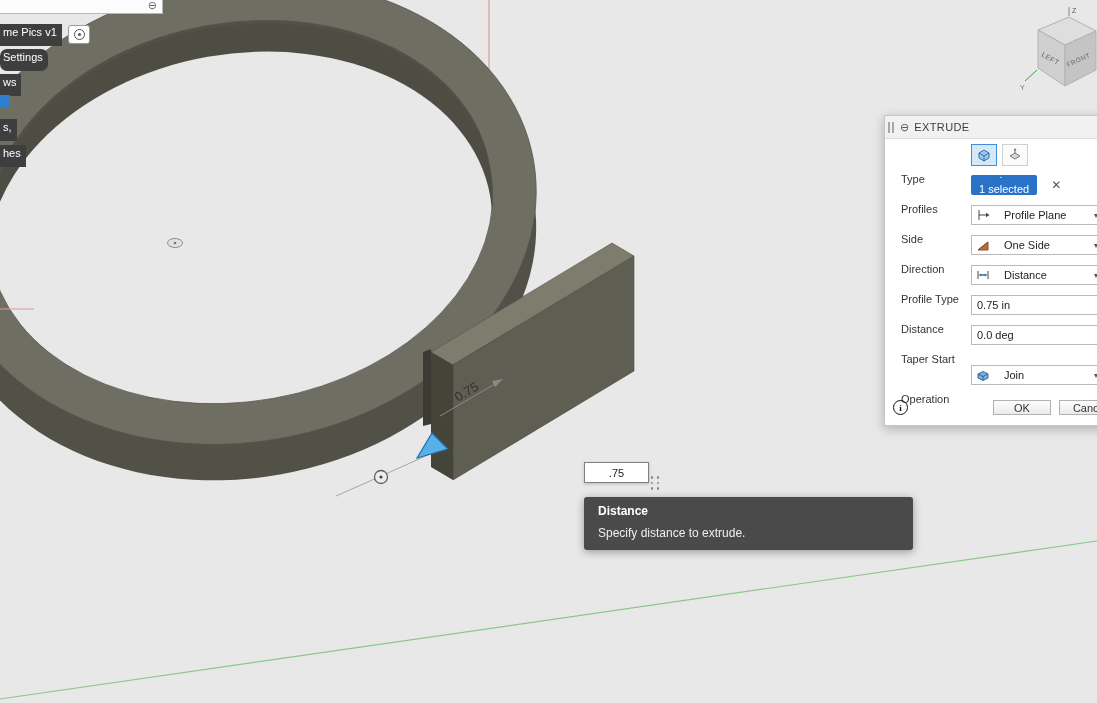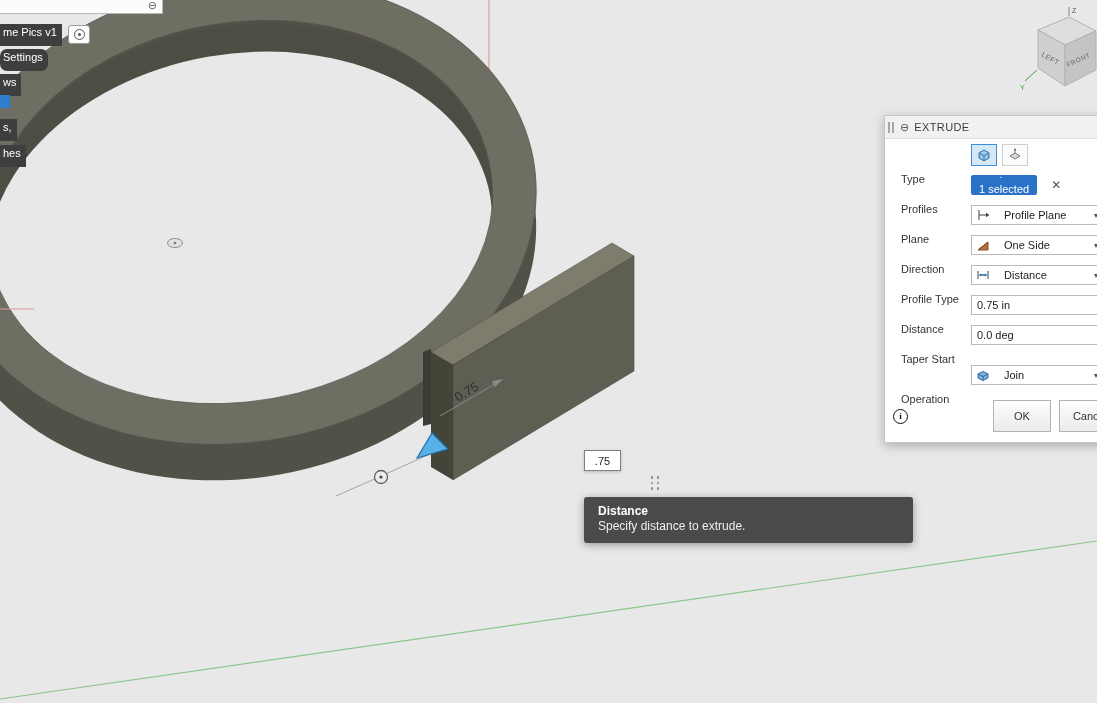--- a/index.html
+++ b/index.html
@@ -43,39 +43,39 @@
   .clear-x{margin-left:14px;color:#555;font-size:12px;}
   .select-box{width:132px;height:20px;border:1px solid #b9b9b9;background:#fff;display:flex;
     align-items:center;padding:0 4px;box-sizing:border-box;}
   .select-box .txt{flex:1;margin-left:14px;white-space:nowrap;overflow:hidden;color:#222;}
   .caret{font-size:8px;color:#555;flex:none;}
   .text-input{width:132px;height:20px;border:1px solid #b9b9b9;box-sizing:border-box;
     font:11px "Liberation Sans",sans-serif;padding:0 5px;color:#222;background:#fff;}
   .footer{display:flex;align-items:center;margin:14px 0 10px 8px;}
   .info{width:13px;height:13px;border:1.5px solid #111;border-radius:50%;color:#111;flex:none;
     font:bold 9px "Liberation Serif",serif;display:flex;align-items:center;justify-content:center;}
-  .btn{height:32px;border:1px solid #b2b2b2;background:linear-gradient(#fdfdfd,#ebebeb);
+  .btn{height:15px;border:1px solid #b2b2b2;background:linear-gradient(#fdfdfd,#ebebeb);
     display:flex;align-items:center;justify-content:center;color:#333;box-sizing:border-box;}
   .btn-ok{width:58px;margin-left:85px;}
   .btn-cancel{width:62px;margin-left:8px;}
 
   
-  .dim-box{position:absolute;left:584px;top:450px;width:37px;height:21px;}
+  .dim-box{position:absolute;left:584px;top:462px;width:65px;height:21px;}
   .dim-box input{width:100%;height:100%;border:1px solid #808080;box-sizing:border-box;
     font:11px "Liberation Sans",sans-serif;text-align:center;background:#fff;color:#222;
     box-shadow:0 1px 3px rgba(0,0,0,.2);}
   .dim-grip{position:absolute;left:649px;top:475px;width:12px;height:16px;display:grid;
     grid-template-columns:repeat(2,1fr);grid-template-rows:repeat(3,1fr);}
   .dim-grip b{width:2.5px;height:2.5px;border-radius:50%;background:#8a8a8a;margin:auto;}
 
   
   .tooltip{position:absolute;left:584px;top:497px;width:329px;box-sizing:border-box;background:#4a4a4a;
     border-radius:3px;padding:7px 14px 10px;color:#fff;box-shadow:0 2px 8px rgba(0,0,0,.35);}
   .tooltip-title{font-size:12px;font-weight:bold;}
-  .tooltip-body{font-size:12px;margin-top:1px;color:#efefef;}
+  .tooltip-body{font-size:12px;margin-top:8px;color:#efefef;}
 </style>
 </head>
 <body>
 
 <div id="screen">
 
   <svg id="model-svg" width="1097" height="703" viewBox="0 0 1097 703">
     <g>
       <line x1="0" y1="699" x2="1097" y2="541" stroke="#82c382" stroke-width="1.2" opacity="0.9"></line>
       <line x1="489" y1="0" x2="489" y2="70" stroke="#e09a9a" stroke-width="1.2"></line>
@@ -170,21 +170,21 @@
         <span class="profiles-btn">
           <svg width="10" height="13">
             <path d="M1 1 L1 11 L4 8.2 L6 12 L7.6 11.2 L5.6 7.4 L9 7.4 Z" fill="#fff" stroke="#1b4f8a" stroke-width="0.5"></path>
           </svg>
           <span>1 selected</span>
         </span>
         <span class="clear-x">✕</span>
       </div>
 
       <div class="row">
-        <span class="row-label">Plane</span>
+        <span class="row-label">Side</span>
         <span class="select-box">
           <svg width="14" height="14">
             <line x1="3" y1="2" x2="3" y2="12" stroke="#444"></line>
             <line x1="3" y1="7" x2="10" y2="7" stroke="#444"></line>
             <polygon points="10,4.8 13.5,7 10,9.2" fill="#444"></polygon>
           </svg>
           <span class="txt">Profile Plane</span>
           <span class="caret">▾</span>
         </span>
       </div>

